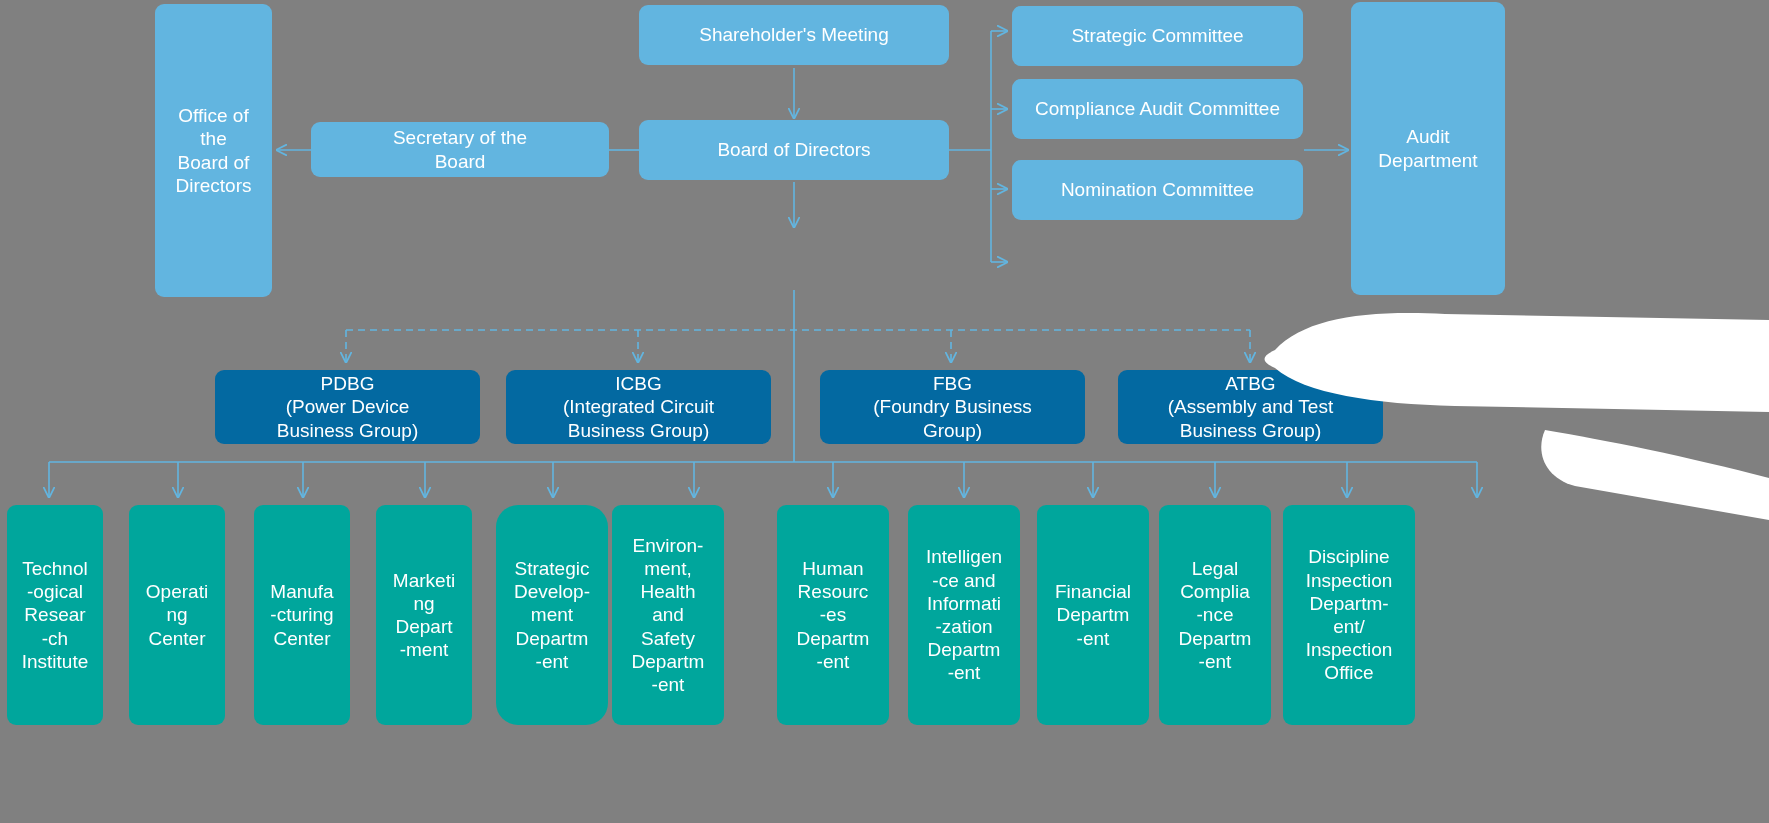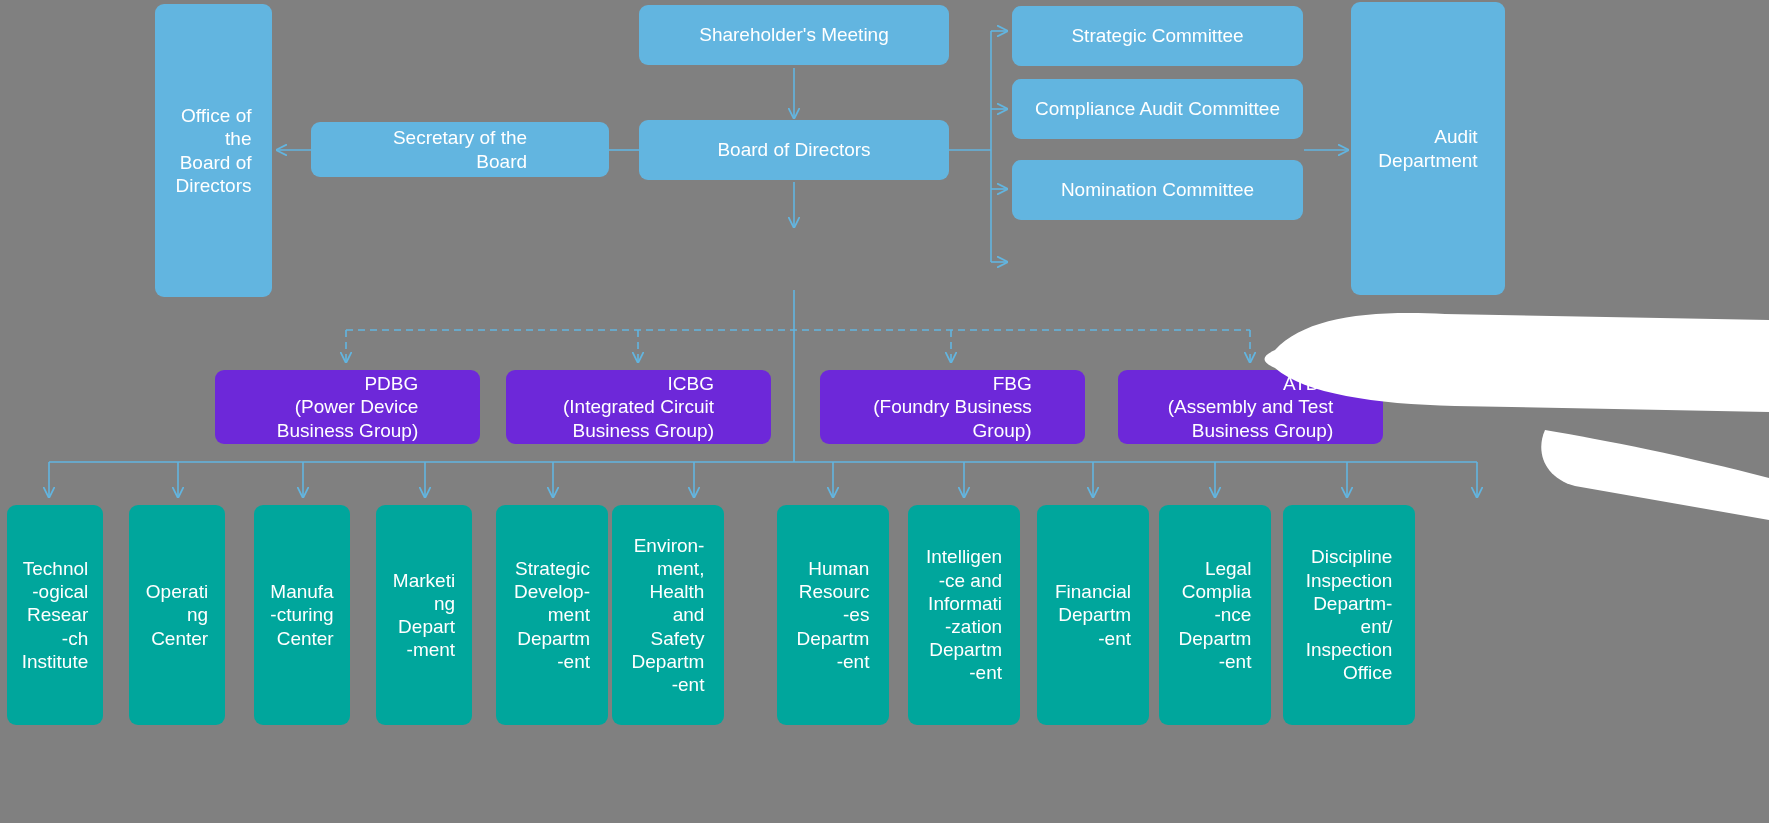--- a/index.html
+++ b/index.html
@@ -16,33 +16,33 @@
     height: 823px;
     background: #808080;
     overflow: hidden;
   }
   .box {
     position: absolute;
     box-sizing: border-box;
     display: flex;
     align-items: center;
     justify-content: center;
-    text-align: right;
+    text-align: center;
     color: #ffffff;
     border-radius: 9px;
     line-height: 1.22;
     white-space: pre-line;
     padding: 2px 4px;
   }
   .blue {
     background: #62B5E0;
     font-size: 19px;
   }
   .orange {
-    background: #6d28d9;
+    background: #0369a1;
     font-size: 19px;
   }
   .teal {
     background: #00A69C;
     font-size: 19px;
   }
   .svg-layer {
     position: absolute;
     left: 0;
     top: 0;
@@ -162,21 +162,21 @@
 
   <div class="box teal" style="left:254px; top:505px; width:96px; height:220px;">Manufa
 -cturing
 Center</div>
 
   <div class="box teal" style="left:376px; top:505px; width:96px; height:220px;">Marketi
 ng
 Depart
 -ment</div>
 
-  <div class="box teal" style="left:496px; top:505px; width:112px; height:220px;">Strategic
+  <div class="box teal" style="left:496px; top:505px; width:112px; height:220px;border-radius:22px;">Strategic
 Develop-
 ment
 Departm
 -ent</div>
 
   <div class="box teal" style="left:612px; top:505px; width:112px; height:220px;">Environ-
 ment,
 Health
 and
 Safety

